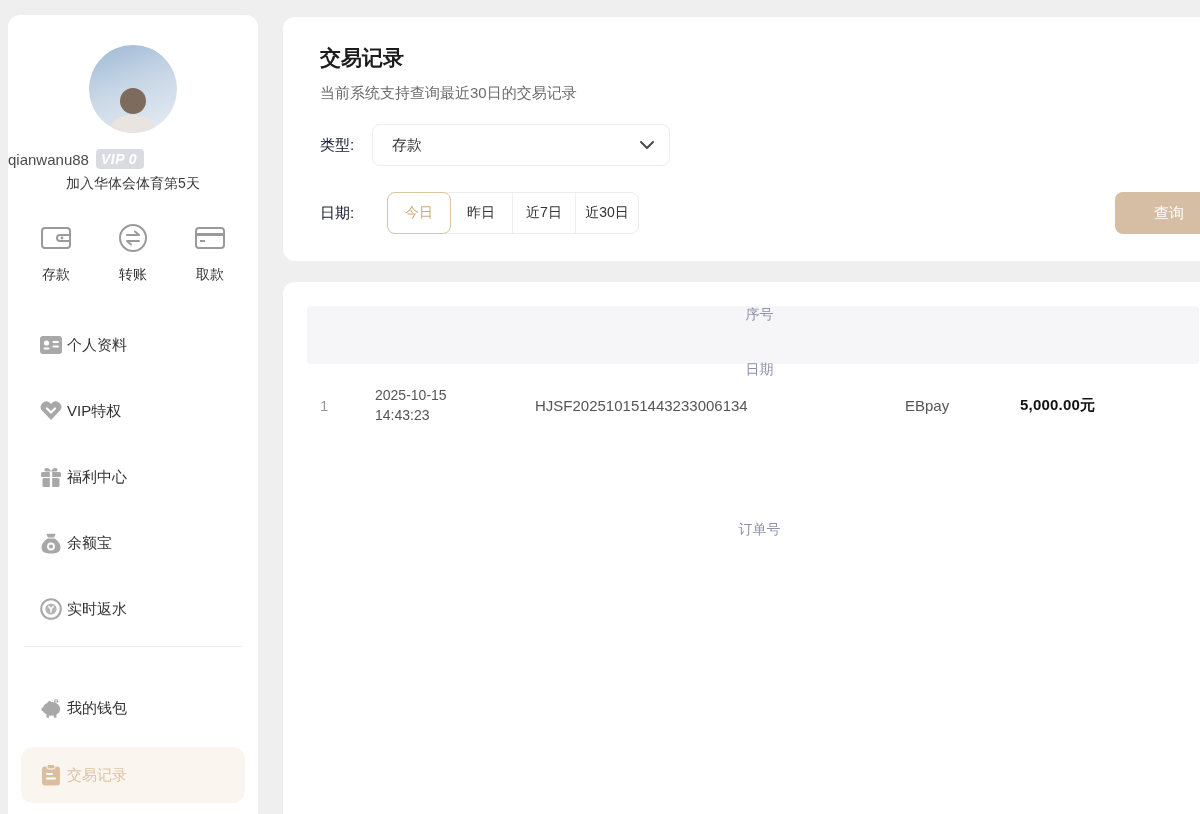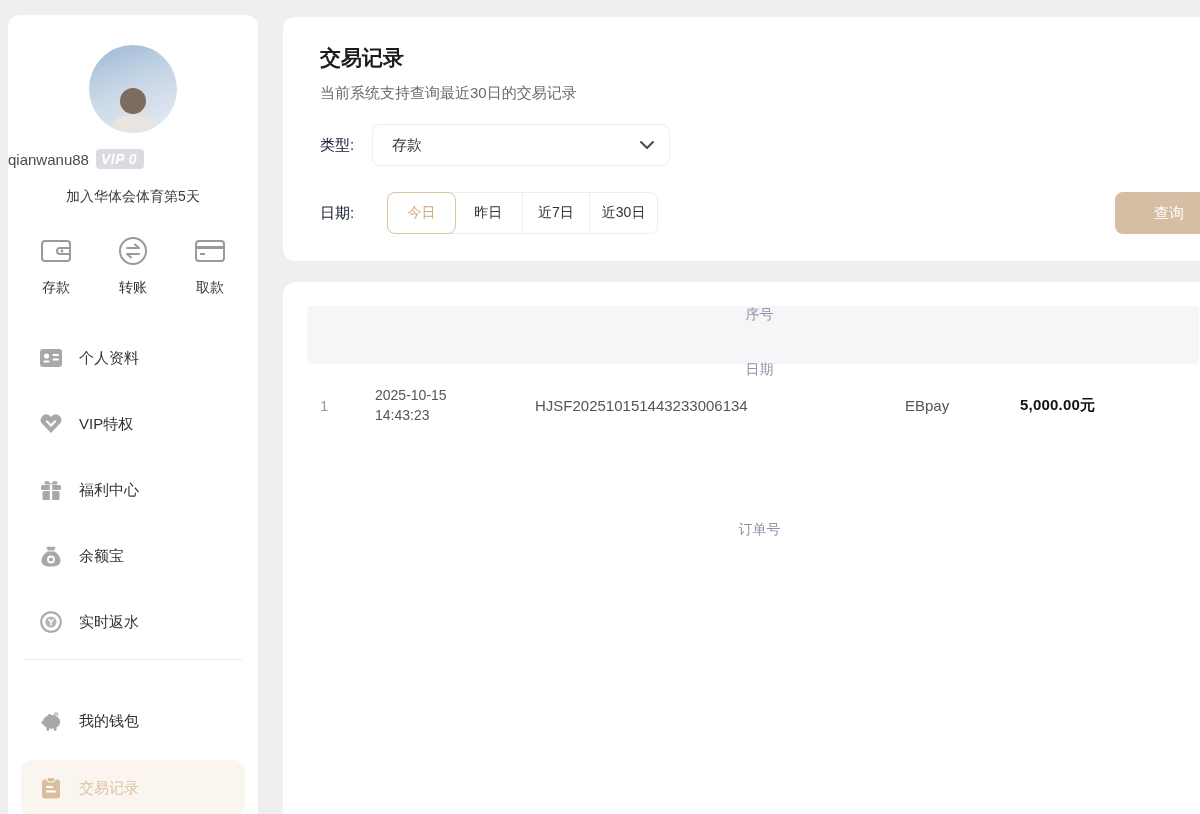--- a/index.html
+++ b/index.html
@@ -20,27 +20,27 @@
     background:linear-gradient(160deg,#9db8d6 0%,#c7d6e6 45%,#e8edf2 100%);
     position:relative; overflow:hidden;
   }
   .avatar svg { position:absolute; bottom:-6px; left:50%; transform:translateX(-50%); }
   .name-row { margin-top:16px; display:flex; align-items:center; gap:7px; }
   .username { font-size:15px; color:#4b4b4b; }
   .vip-badge {
     background:#d9dbe0; color:#fff; font-size:14px; font-weight:bold; font-style:italic;
     border-radius:4px; padding:2px 7px 2px 5px; letter-spacing:0.5px;
   }
-  .join-text { margin-top:19px; font-size:14px; color:#3a3a3a; }
+  .join-text { margin-top:6px; font-size:14px; color:#3a3a3a; }
   .quick-actions { margin-top:30px; display:flex; justify-content:space-between; padding:0 32px; }
   .quick-action { display:flex; flex-direction:column; align-items:center; gap:9px; cursor:pointer; }
   .quick-action .qlabel { font-size:14px; color:#333; }
   .menu { margin-top:28px; }
   .menu-item {
-    height:66px; display:flex; align-items:center; gap:17px; padding-left:32px;
+    height:66px; display:flex; align-items:center; gap:5px; padding-left:32px;
     font-size:15px; color:#333; cursor:pointer;
   }
   .menu-item .mi { width:22px; height:22px; display:flex; align-items:center; justify-content:center; }
   .divider { border:none; border-top:1px solid #ececec; margin:4px 16px; }
   .menu-item.pill {
     margin:6px 13px 0 13px; padding-left:19px; height:56px; border-radius:12px;
   }
   .menu-item.active { background:#faf6ef; color:#dcc3a4; }
 
   
@@ -50,21 +50,21 @@
   .filter-row { display:flex; align-items:center; margin-top:21px; position:relative; }
   .filter-row.date-row { margin-top:26px; }
   .flabel { width:52px; font-size:15px; color:#0f172a; flex:0 0 52px; }
   .input-box {
     width:298px; height:42px; border:1px solid #ededed; border-radius:8px; background:#fff;
     display:flex; align-items:center; padding:0 14px 0 19px; cursor:pointer;
   }
   .input-box .val { flex:1; font-size:15px; color:#333; }
   .date-box .val { padding-left:2px; letter-spacing:0.2px; }
   .range-group {
-    margin-left:15px; width:271px; height:42px; border:1px solid #ececec; border-radius:8px;
+    margin-left:15px; width:252px; height:42px; border:1px solid #ececec; border-radius:8px;
     background:#fff; display:flex; align-items:stretch;
   }
   .range-btn {
     flex:1; display:flex; align-items:center; justify-content:center;
     font-size:14px; color:#333; cursor:pointer; border-left:1px solid #efefef;
   }
   .range-btn:first-child { border-left:none; }
   .range-btn.active {
     border:1px solid #ddc4a2; border-radius:8px; color:#cfa97a; margin:-1px; background:#fff; z-index:2;
   }

